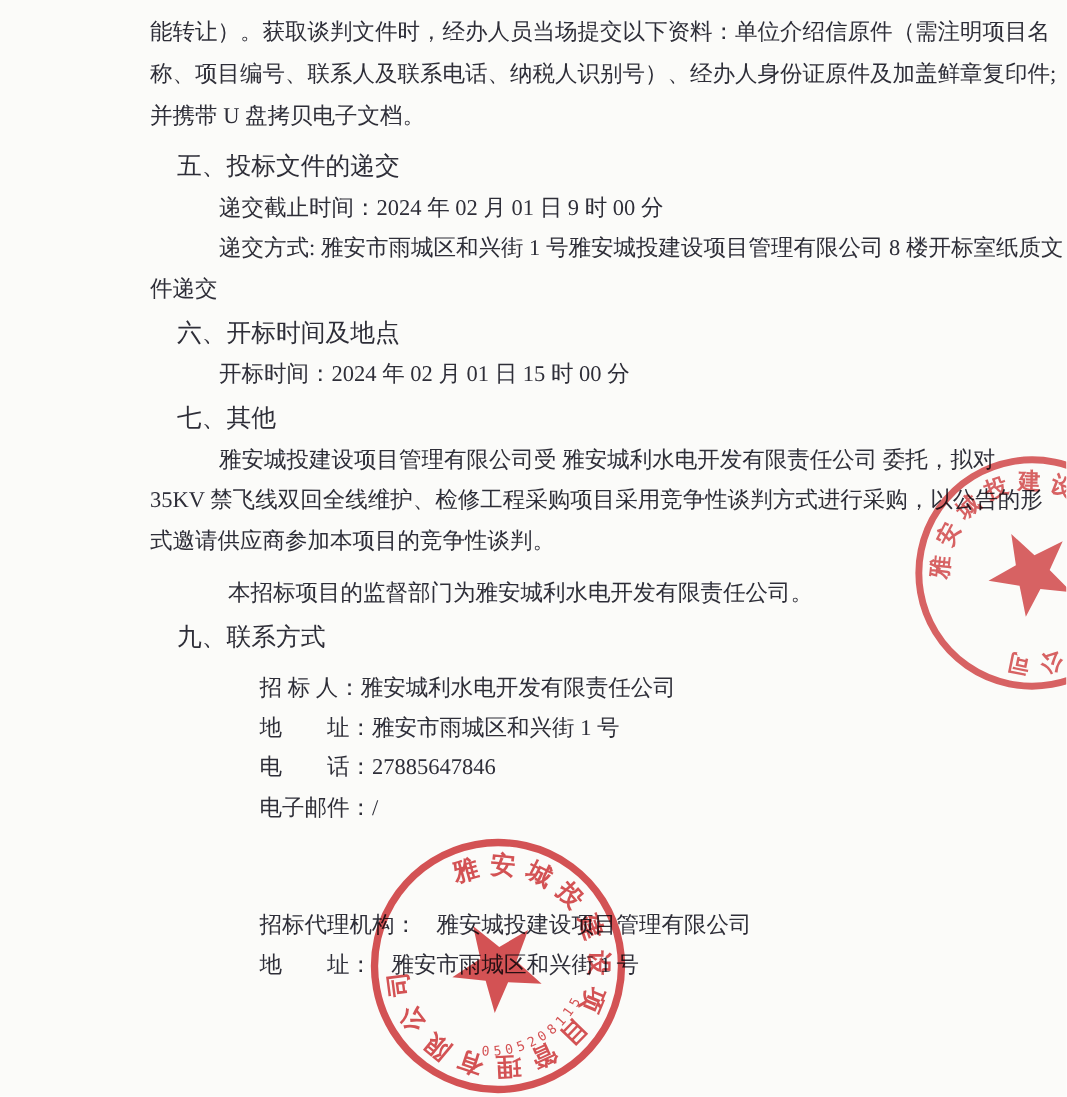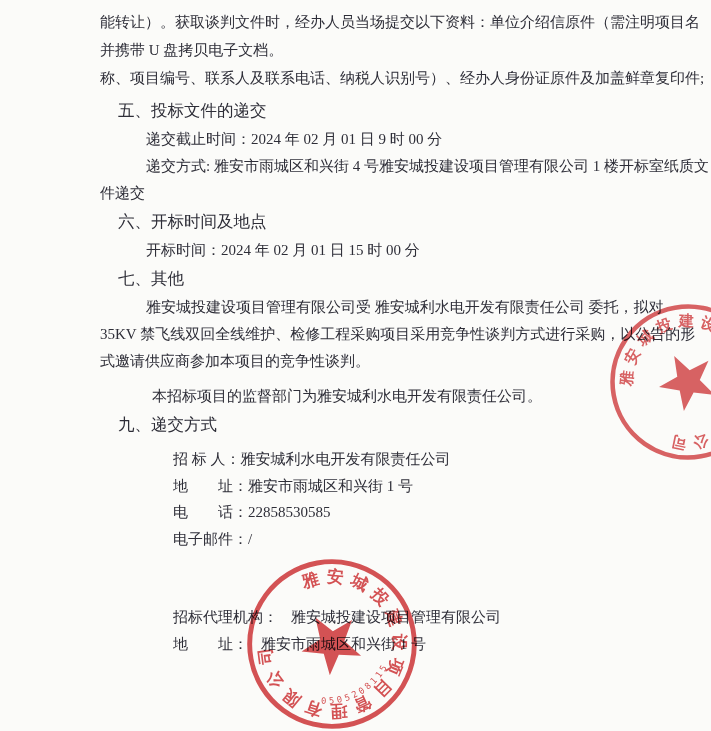--- a/index.html
+++ b/index.html
@@ -33,47 +33,47 @@
   .seal-edge{left:596px;top:290px;width:184px;height:184px;opacity:0.8;}
 </style>
 </head>
 <body>
 
 <div class="page">
   <div class="content">
 
     <div class="intro">
       <div class="line">能转让）。获取谈判文件时，经办人员当场提交以下资料：单位介绍信原件（需注明项目名</div>
+      <div class="line">称、项目编号、联系人及联系电话、纳税人识别号）、经办人身份证原件及加盖鲜章复印件;</div>
       <div class="line">并携带 U 盘拷贝电子文档。</div>
-      <div class="line">称、项目编号、联系人及联系电话、纳税人识别号）、经办人身份证原件及加盖鲜章复印件;</div>
     </div>
 
     <div class="gap-sm"></div>
     <div class="h">五、投标文件的递交</div>
     <div class="line indent">递交截止时间：2024 年 02 月 01 日  9 时 00 分</div>
-    <div class="line indent">递交方式: 雅安市雨城区和兴街 4 号雅安城投建设项目管理有限公司 1 楼开标室纸质文</div>
+    <div class="line indent">递交方式: 雅安市雨城区和兴街 1 号雅安城投建设项目管理有限公司 8 楼开标室纸质文</div>
     <div class="line">件递交</div>
 
     <div class="h">六、开标时间及地点</div>
     <div class="line indent">开标时间：2024 年 02 月 01 日  15 时 00 分</div>
 
     <div class="h">七、其他</div>
     <div class="line indent">雅安城投建设项目管理有限公司受 雅安城利水电开发有限责任公司      委托，拟对</div>
     <div class="line">35KV 禁飞线双回全线维护、检修工程采购项目采用竞争性谈判方式进行采购，以公告的形</div>
     <div class="line">式邀请供应商参加本项目的竞争性谈判。</div>
 
     <div class="gap-md"></div>
     <div class="line indent-sm">本招标项目的监督部门为雅安城利水电开发有限责任公司。</div>
 
-    <div class="h">九、递交方式</div>
+    <div class="h">九、联系方式</div>
 
     <div class="contacts bidder">
       <div class="c-row"><span class="c-label">招 标 人：</span><span class="c-val">雅安城利水电开发有限责任公司</span></div>
       <div class="c-row"><span class="c-label">地　　址：</span><span class="c-val">雅安市雨城区和兴街 1 号</span></div>
-      <div class="c-row"><span class="c-label">电　　话：</span><span class="c-val">22858530585</span></div>
+      <div class="c-row"><span class="c-label">电　　话：</span><span class="c-val">27885647846</span></div>
       <div class="c-row"><span class="c-label">电子邮件：</span><span class="c-val">/</span></div>
     </div>
 
     <div class="contacts agency agency-block">
       <div class="c-row"><span class="c-label">招标代理机构：</span><span class="c-val">雅安城投建设项目管理有限公司</span></div>
       <div class="c-row"><span class="c-label">地　　址：</span><span class="c-val">雅安市雨城区和兴街 1 号</span></div>
 
     </div>
   </div>
 

